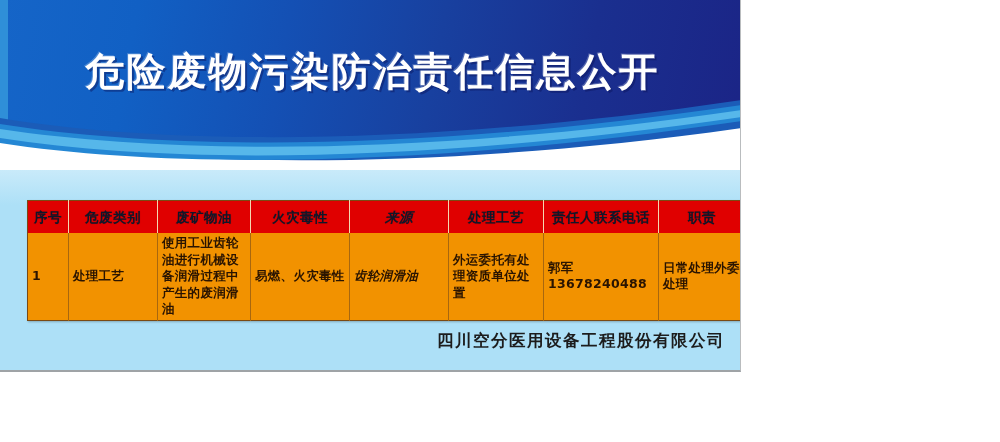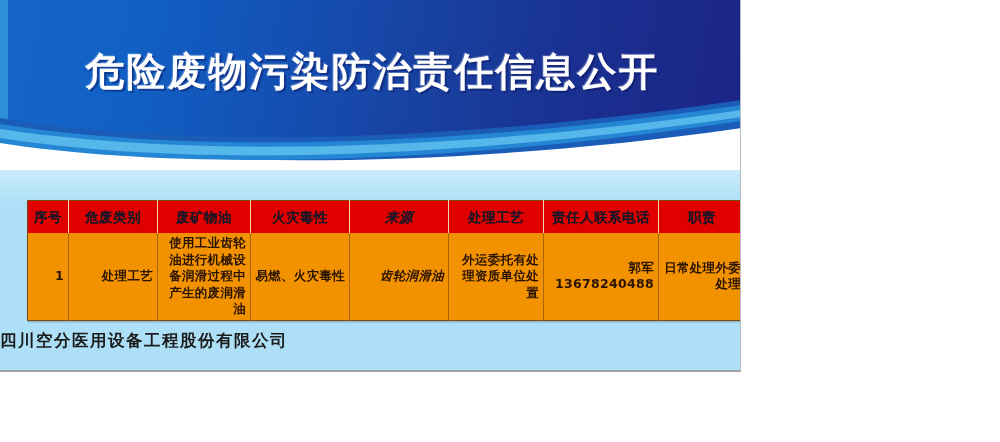--- a/index.html
+++ b/index.html
@@ -113,21 +113,21 @@
   }
   #waste-table th:last-child { border-right: none; }
   #waste-table td {
     background: #f29200;
     color: #2a1400;
     font-size: 12.5px;
     font-weight: bold;
     height: 72px;
     padding: 2px 4px;
     border-right: 1px solid #a8670f;
-    text-align: right;
+    text-align: left;
     vertical-align: middle;
     line-height: 1.32;
     letter-spacing: .3px;
   }
   #waste-table td:last-child { border-right: none; }
   td.narrow-wrap { padding-left: 8px; padding-right: 8px; }
 
   .c1 { width: 40px; }
   .c2 { width: 88px; }
   .c3 { width: 92px; }
@@ -136,22 +136,22 @@
   .c6 { width: 94px; margin-left: 32px; }
   .c7 { width: 114px; }
   .c8 { width: 86px; }
 
   
   #company {
     position: absolute;
     left: 0;
     top: 330px;
     width: 741px;
-    text-align: left;
-    padding-right: 0;
+    text-align: right;
+    padding-right: 16px;
     box-sizing: border-box;
     font-size: 16.5px;
     font-weight: bold;
     color: #1c1c1c;
     letter-spacing: 1.5px;
   }
 </style>
 </head>
 <body>
 

